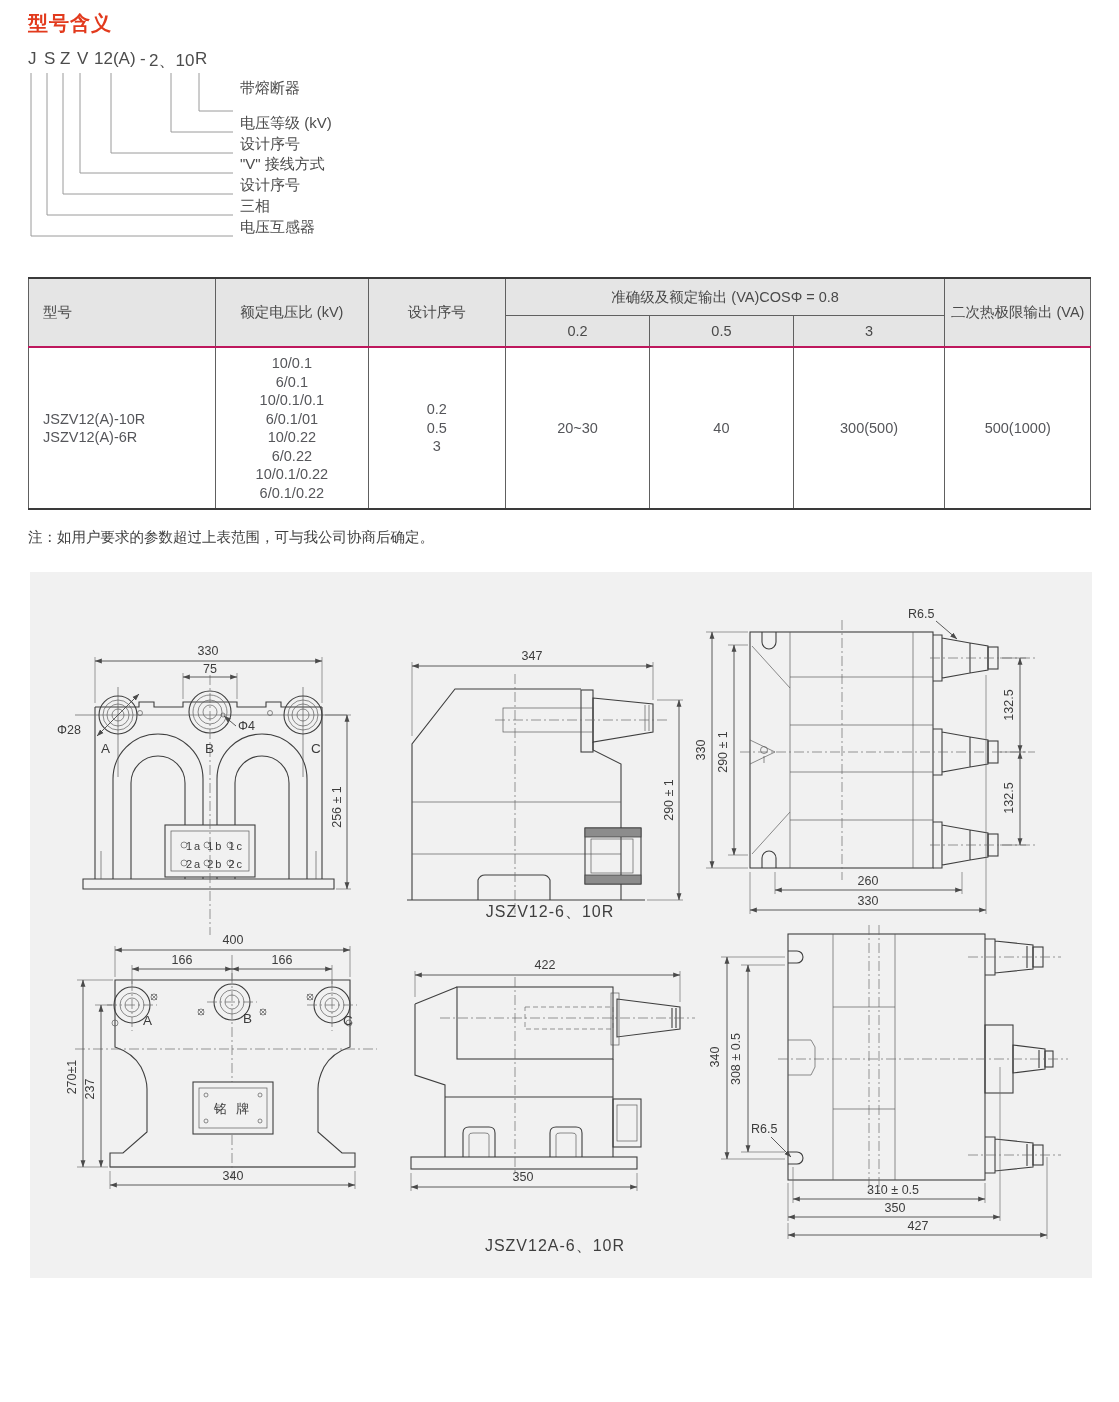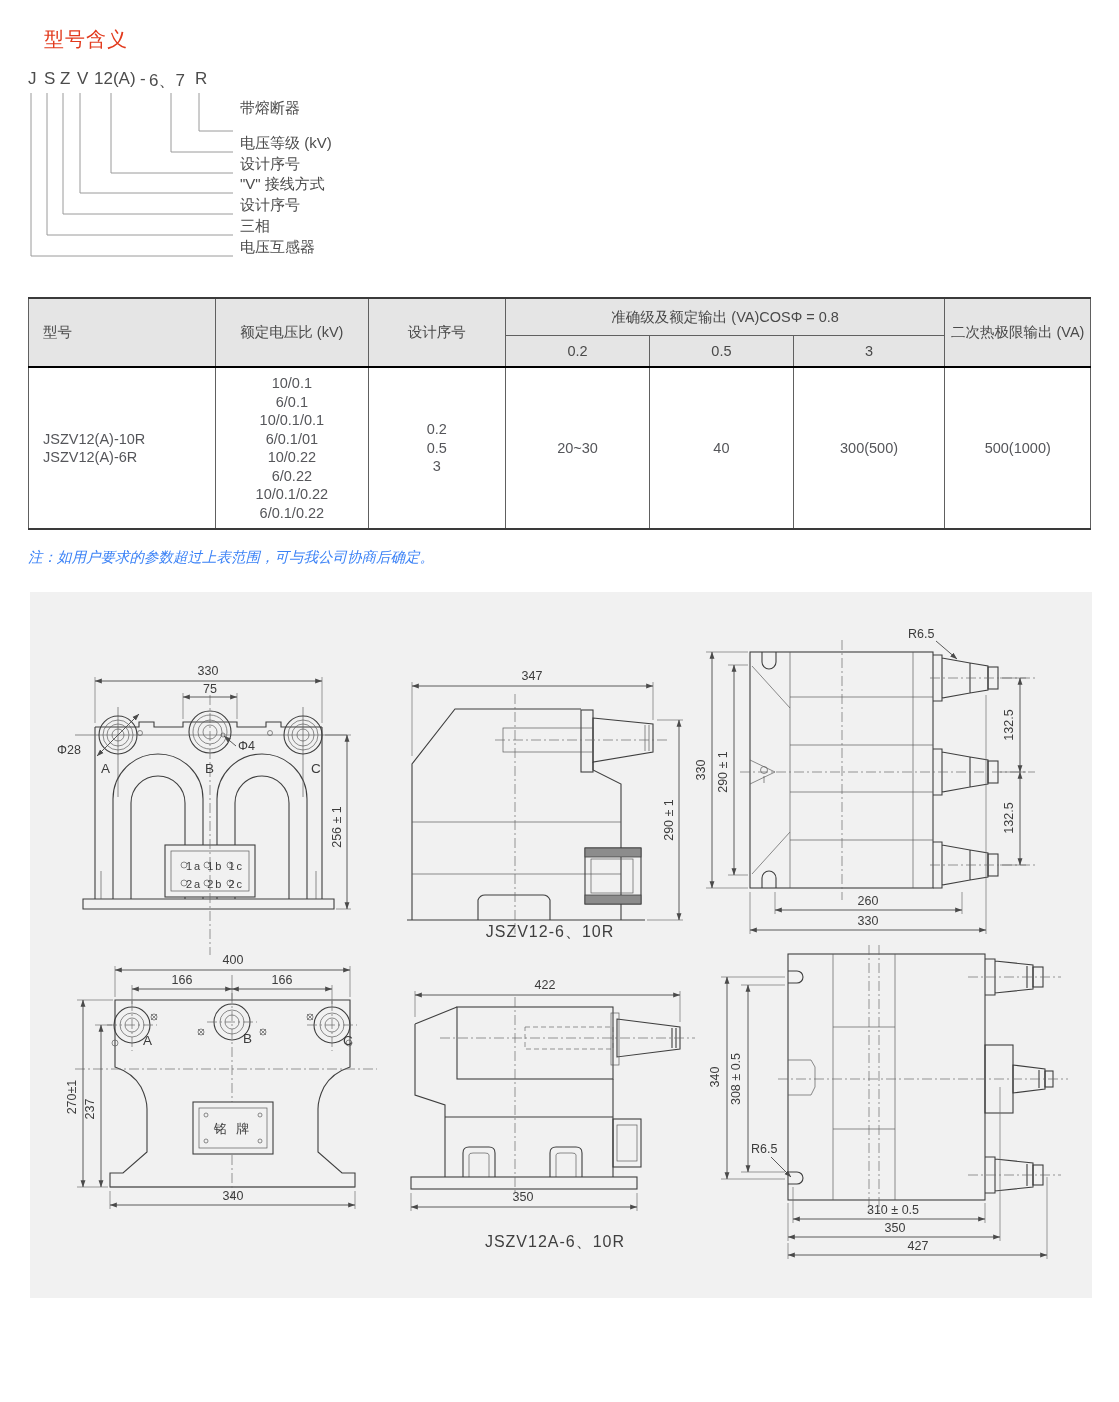--- a/index.html
+++ b/index.html
@@ -1,35 +1,35 @@
 <!DOCTYPE html>
 <html><head>
 <meta charset="utf-8">
 <style>
   html,body{margin:0;padding:0;background:#ffffff;}
   body{width:1119px;height:1402px;overflow:hidden;font-family:"Liberation Sans","DejaVu Sans",sans-serif;color:#4c4c4c;}
   .page{width:1063px;padding:10px 28px 0 28px;position:relative;}
-  h2.sec{margin:16px;font-size:20px;font-weight:400;color:#e23a1d;letter-spacing:1px;}
+  h2.sec{margin:0;font-size:20px;font-weight:700;color:#e23a1d;letter-spacing:1px;}
   
   .model-diagram{position:relative;height:212px;margin-top:12px;}
   .code-part{position:absolute;top:0;font-size:17px;color:#4c4c4c;white-space:nowrap;}
   .model-lines{position:absolute;left:0;top:24px;}
   .model-label{position:absolute;left:212px;font-size:15px;color:#4c4c4c;white-space:nowrap;line-height:18px;}
   
   table.params{border-collapse:collapse;width:100%;margin-top:16px;table-layout:fixed;}
   table.params{border-top:2px solid #3a3a3a;border-bottom:2px solid #3a3a3a;}
   table.params th,table.params td{border:1px solid #606060;font-weight:400;font-size:14.5px;color:#55565a;text-align:center;vertical-align:middle;}
   table.params thead th{background:#e5e5e5;color:#4a4a4a;padding:5px 4px;}
   table.params thead tr.top th{height:26px;}
   table.params thead tr.sub th{height:20px;}
-  table.params tbody td{border-top:2px solid #000000;padding:6px 4px;background:#ffffff;}
+  table.params tbody td{border-top:2px solid #be185d;padding:6px 4px;background:#ffffff;}
   table.params .al{text-align:left;padding-left:14px;}
   table.params tbody .cell-line{line-height:18.5px;}
   
-  .notes{margin-top:14px;font-size:14.5px;color:#3b82f6;font-style:italic;}
+  .notes{margin-top:14px;font-size:14.5px;color:#404040;}
   .notes div{line-height:26px;}
   
   .panel{position:relative;background:#f1f1f1;width:1062px;height:706px;margin:22px 0 0 2px;left:-28px;margin-left:2px;}
   .panel{left:0;}
   .drawing{position:absolute;}
   .caption{position:absolute;font-size:16px;color:#3f3f3f;text-align:center;letter-spacing:1px;white-space:nowrap;}
   
   svg text{font-family:"Liberation Sans","DejaVu Sans",sans-serif;font-size:12.5px;fill:#3c3c3c;}
   svg text.ph{font-size:13.5px;}
   svg text.tb{font-size:11px;letter-spacing:2px;}
@@ -58,21 +58,21 @@
 
   <h2 class="sec">型号含义</h2>
 
   <div class="model-diagram">
     <span class="code-part" style="left:0px">J</span>
     <span class="code-part" style="left:16px">S</span>
     <span class="code-part" style="left:32px">Z</span>
     <span class="code-part" style="left:49px">V</span>
     <span class="code-part" style="left:66px">12(A)</span>
     <span class="code-part" style="left:112px">-</span>
-    <span class="code-part" style="left:121px">6、7</span>
+    <span class="code-part" style="left:121px">2、10</span>
     <span class="code-part" style="left:167px">R</span>
     <svg class="model-lines" width="760" height="186">
       <g stroke="#9a9a9a" stroke-width="1" fill="none">
         <path d="M0,-1 H7 M16,-1 H23 M32,-1 H39 M49,-1 H56 M66,-1 H101 M121,-1 H166 M167,-1 H177"></path>
         <path d="M171,0 V38 H205"></path>
         <path d="M143,0 V59 H205"></path>
         <path d="M83,0 V80 H205"></path>
         <path d="M52,0 V100 H205"></path>
         <path d="M35,0 V121 H205"></path>
         <path d="M19,0 V142 H205"></path>
@@ -377,21 +377,21 @@
       <line class="cl" x1="45" y1="71" x2="300" y2="71"></line>
       <g>
         <path class="ext" d="M20,50 V24 M285,55 V24"></path>
         <line class="dim" x1="20" y1="28" x2="285" y2="28" marker-start="url(#ah)" marker-end="url(#ah)"></line>
         <text x="150" y="22" text-anchor="middle">422</text>
         <path class="ext" d="M16,226 V244 M242,226 V244"></path>
         <line class="dim" x1="16" y1="240" x2="242" y2="240" marker-start="url(#ah)" marker-end="url(#ah)"></line>
         <text x="128" y="234" text-anchor="middle">350</text>
       </g>
     </svg>
-    <div class="caption" style="left:400px;top:640px;width:250px">JSZV12A-6、10R</div>
+    <div class="caption" style="left:400px;top:664px;width:250px">JSZV12A-6、10R</div>
 
     <svg class="drawing" style="left:663px;top:345px" width="425" height="360" viewBox="0 0 425 360">
       <g>
         <rect class="ol" x="95" y="17" width="197" height="246"></rect>
         <path class="ol" d="M95,34 H104 A6,6 0 0 1 104,46 H95"></path>
         <path class="ol" d="M95,235 H104 A6,6 0 0 1 104,247 H95"></path>
         <path class="tn" d="M140,17 V263 M202,17 V263"></path>
         <path class="tn" d="M140,90 H202 M140,192 H202"></path>
         <path class="tn" d="M95,123 H118 L122,130 V150 L118,158 H95"></path>
       </g>

